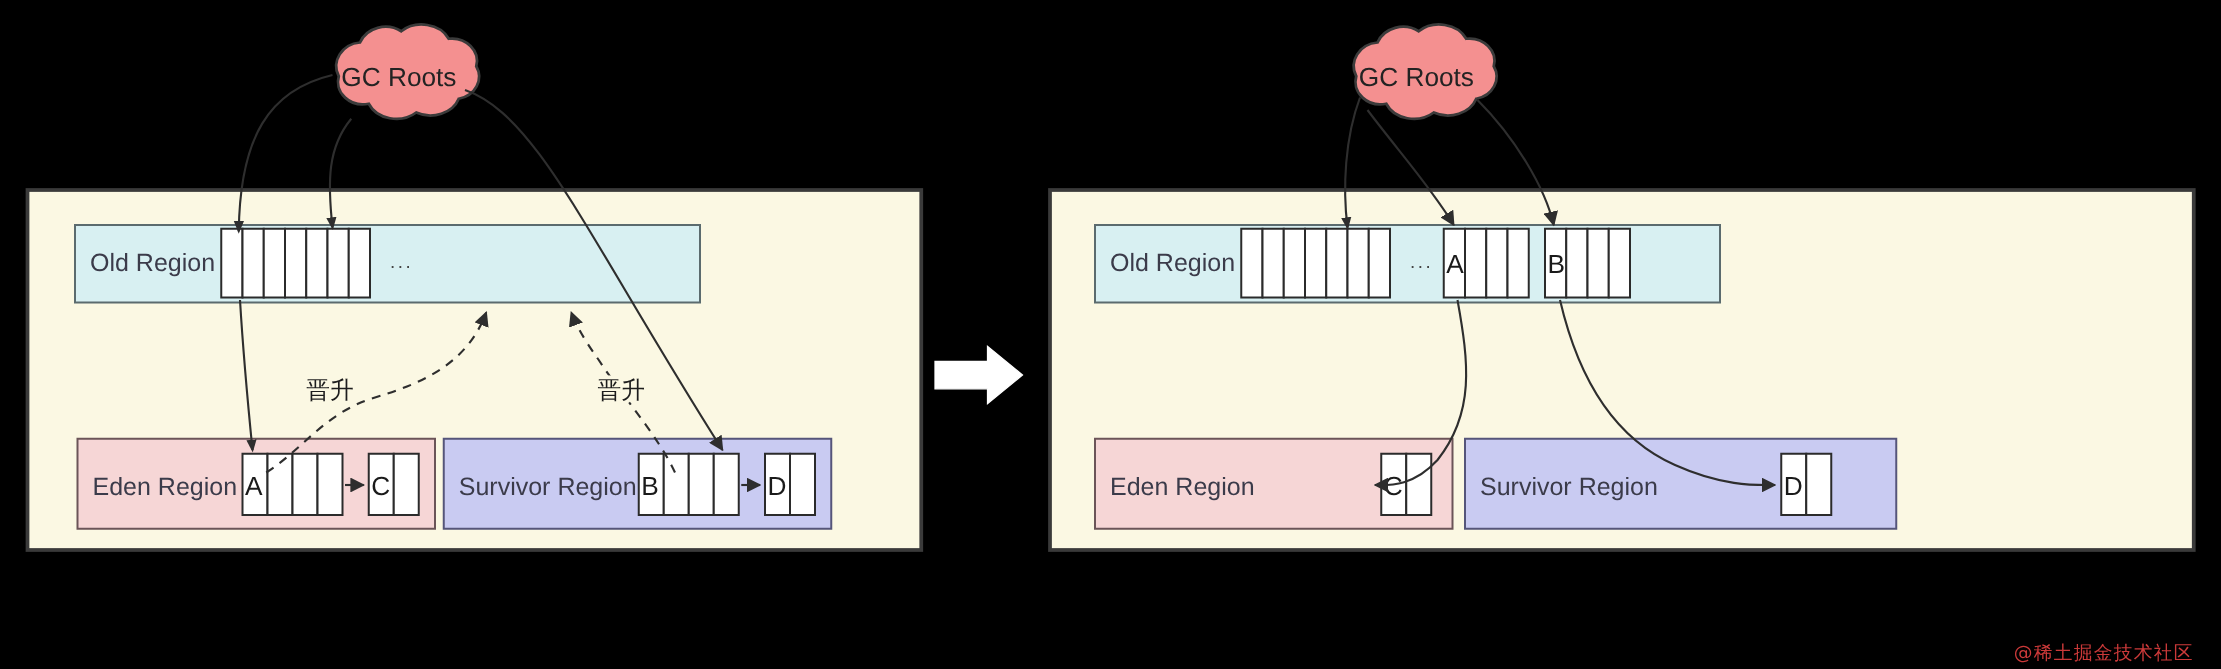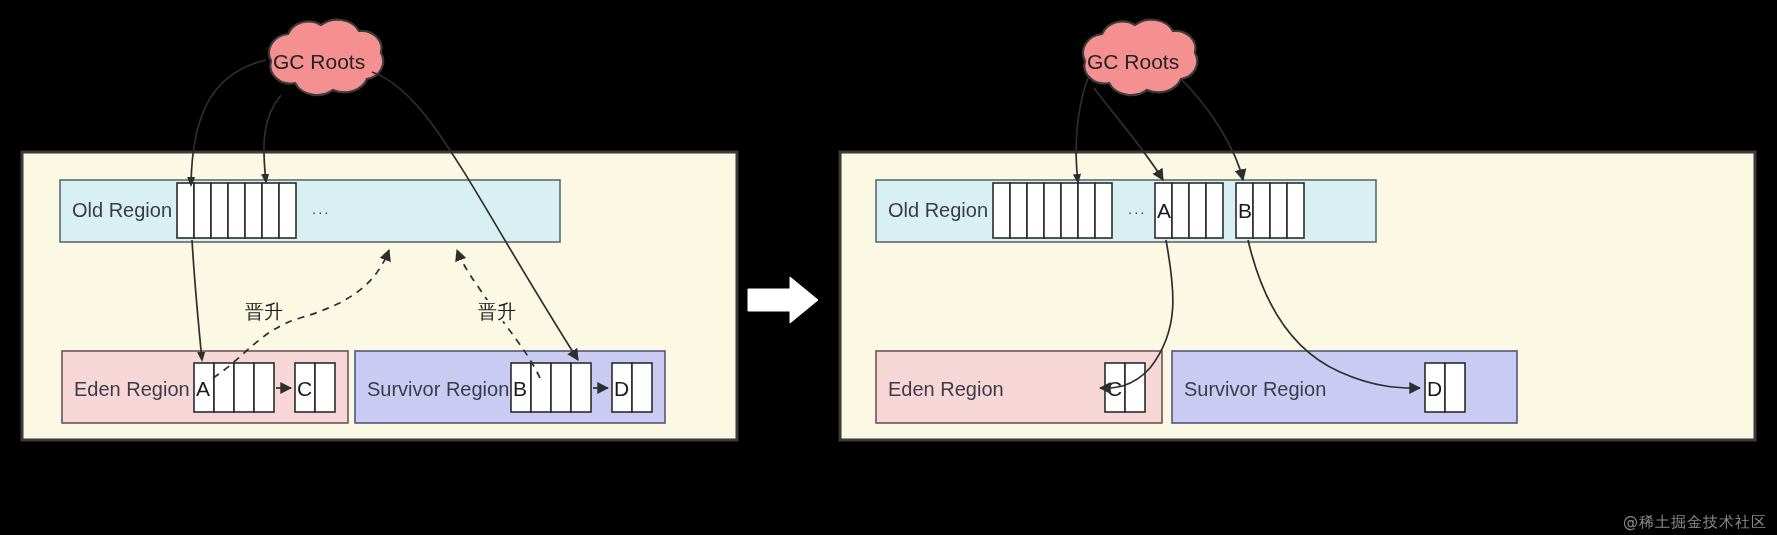--- a/index.html
+++ b/index.html
@@ -16,21 +16,21 @@
   .celllabel{font-size:21px;fill:#1a1a1a;}
   .dots{font-size:15px;fill:#444;letter-spacing:2px;}
   .cloudshape{fill:#f49090;stroke:#3b3b3b;stroke-width:2.2;}
   .cloudtext{font-size:21px;fill:#232323;}
   .link{fill:none;stroke:#2e2e2e;stroke-width:1.7;}
   .link-dash{fill:none;stroke:#2e2e2e;stroke-width:1.7;stroke-dasharray:7 6;}
   .promote-label{font-size:19px;fill:#1d1d1d;}
   .promote-halo{font-size:19px;fill:none;stroke:#fbf8e3;stroke-width:6px;
                 stroke-linejoin:round;}
   .bigarrow{fill:#ffffff;stroke:#ffffff;stroke-width:1;}
-  .watermark{position:absolute;right:10px;bottom:3px;color:#a3a3a3;
+  .watermark{position:absolute;right:22px;bottom:3px;color:#ef4444;
              font-size:15px;letter-spacing:1px;
              font-family:"DejaVu Sans",sans-serif;opacity:.85;}
 </style>
 </head>
 <body>
 
 <div id="stage">
 
 <svg class="layer" viewBox="0 0 1777 535">
   <defs>

